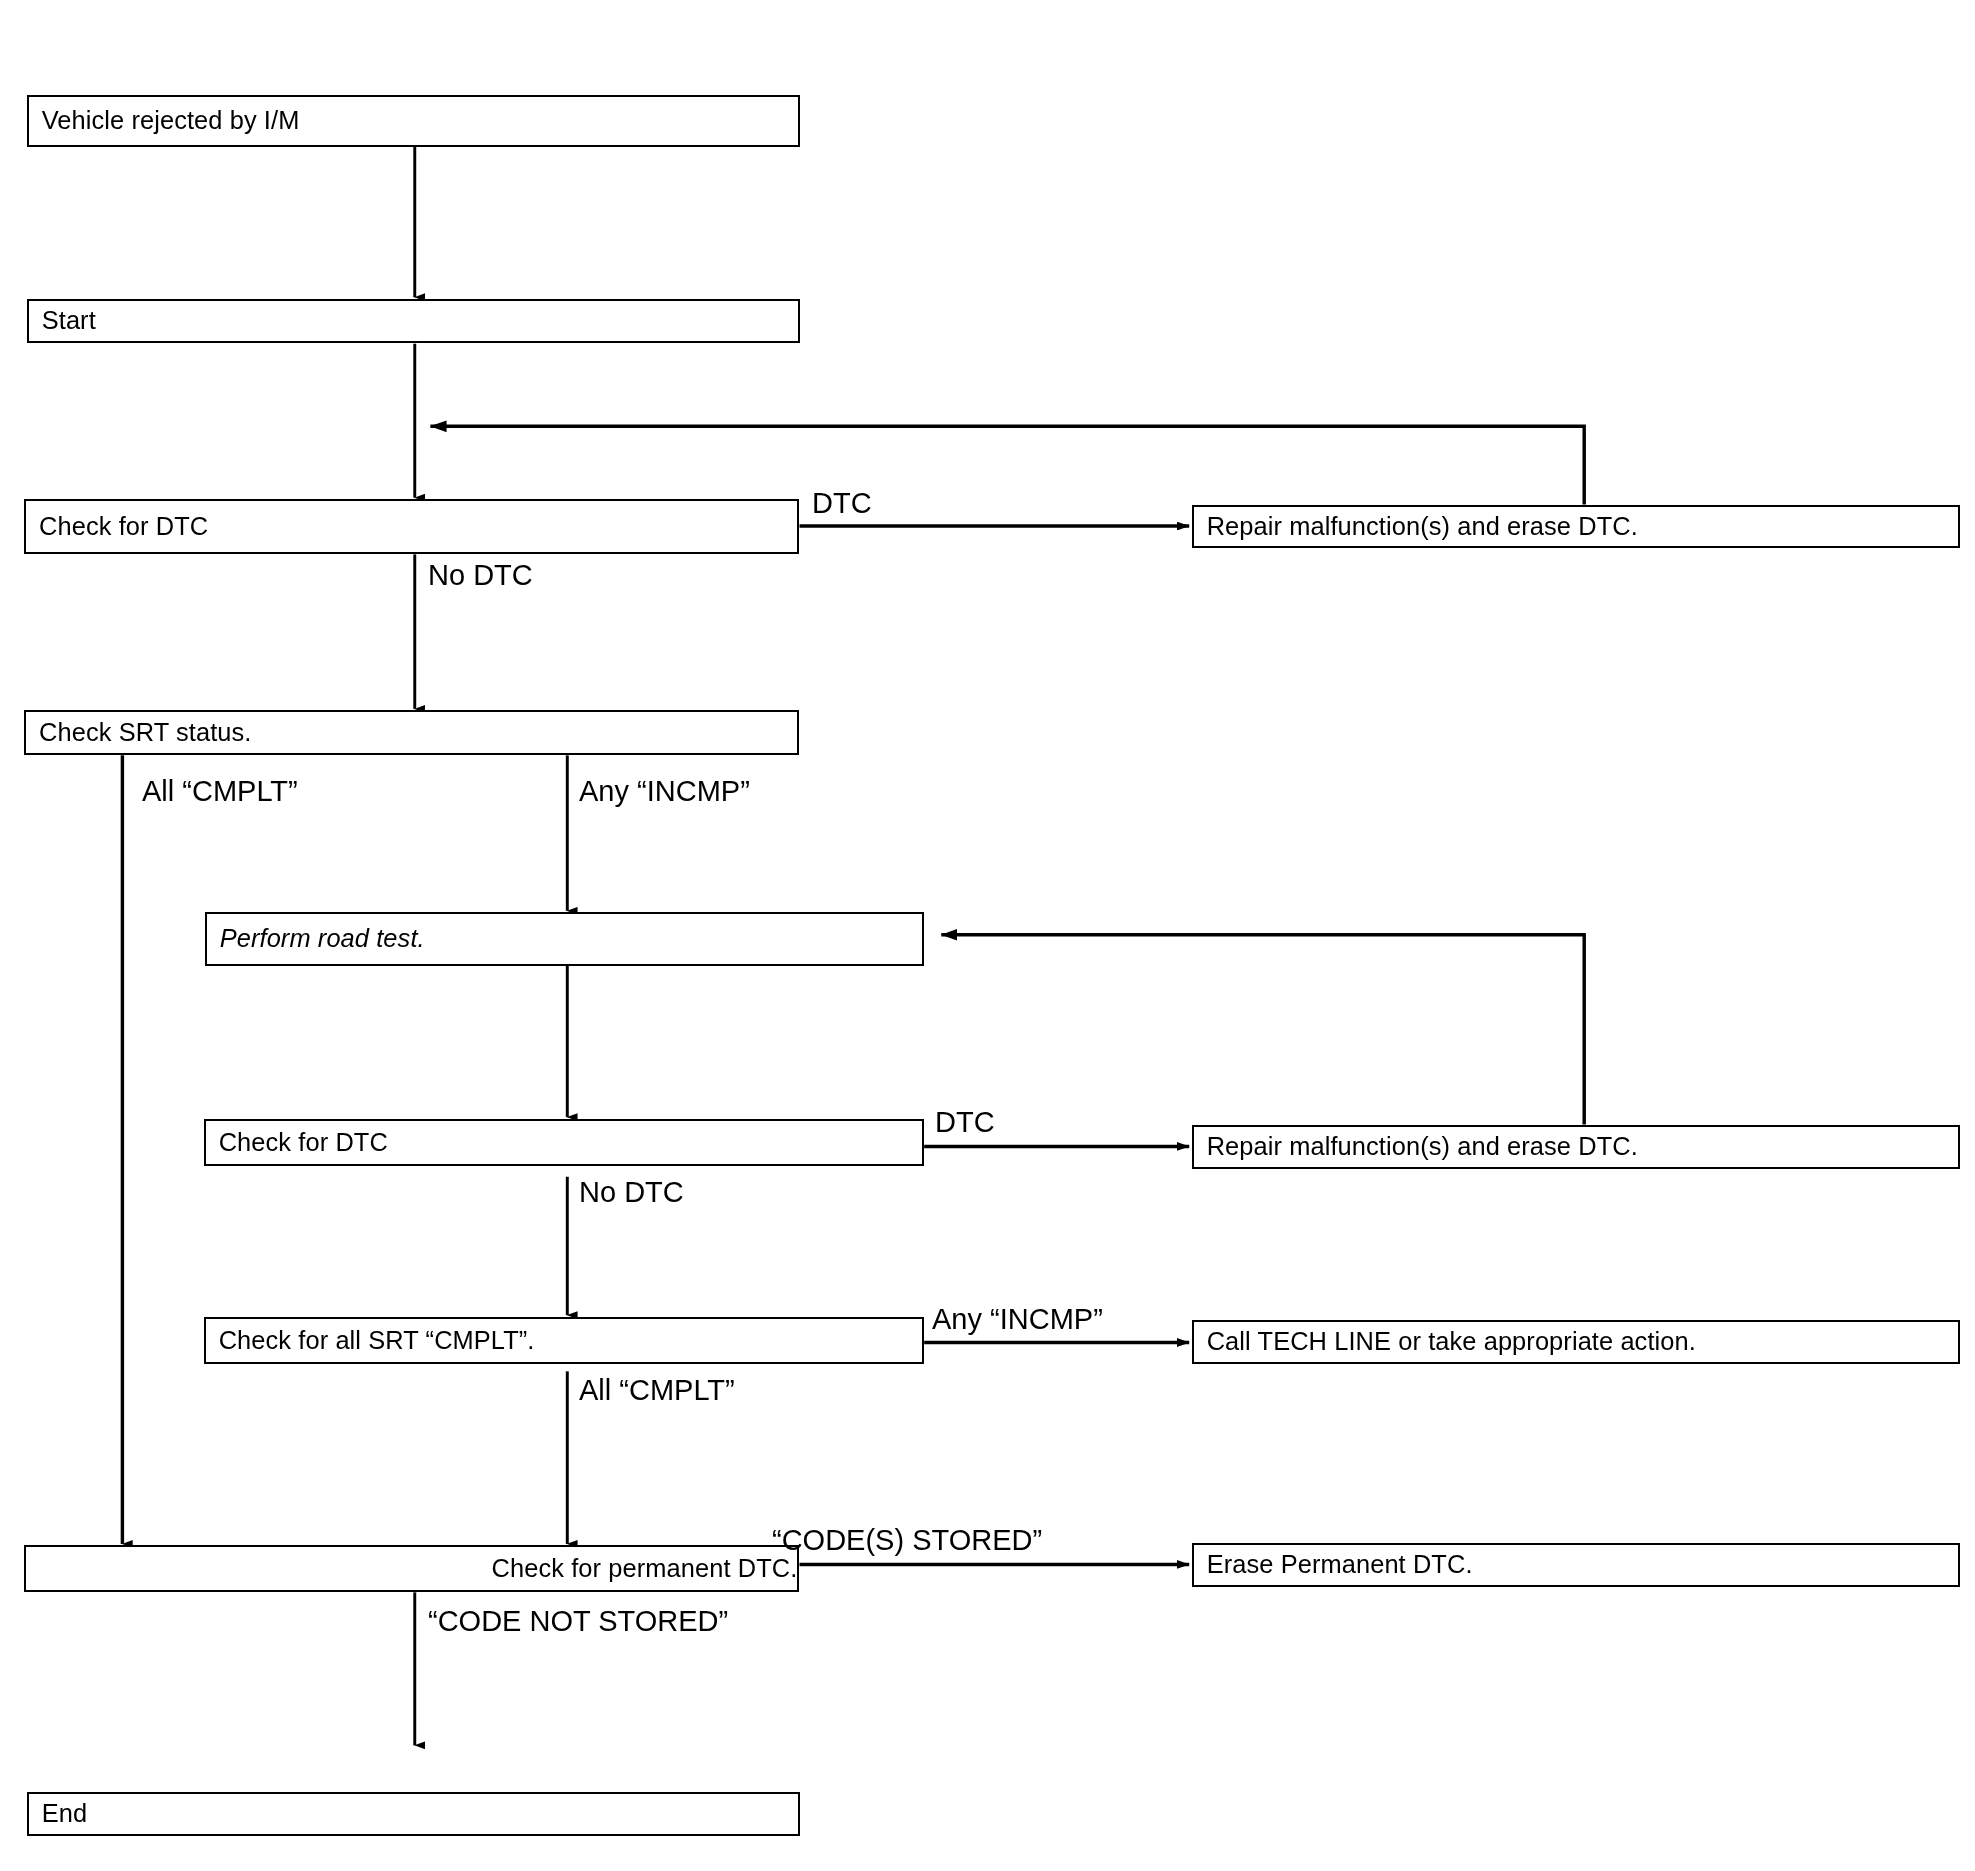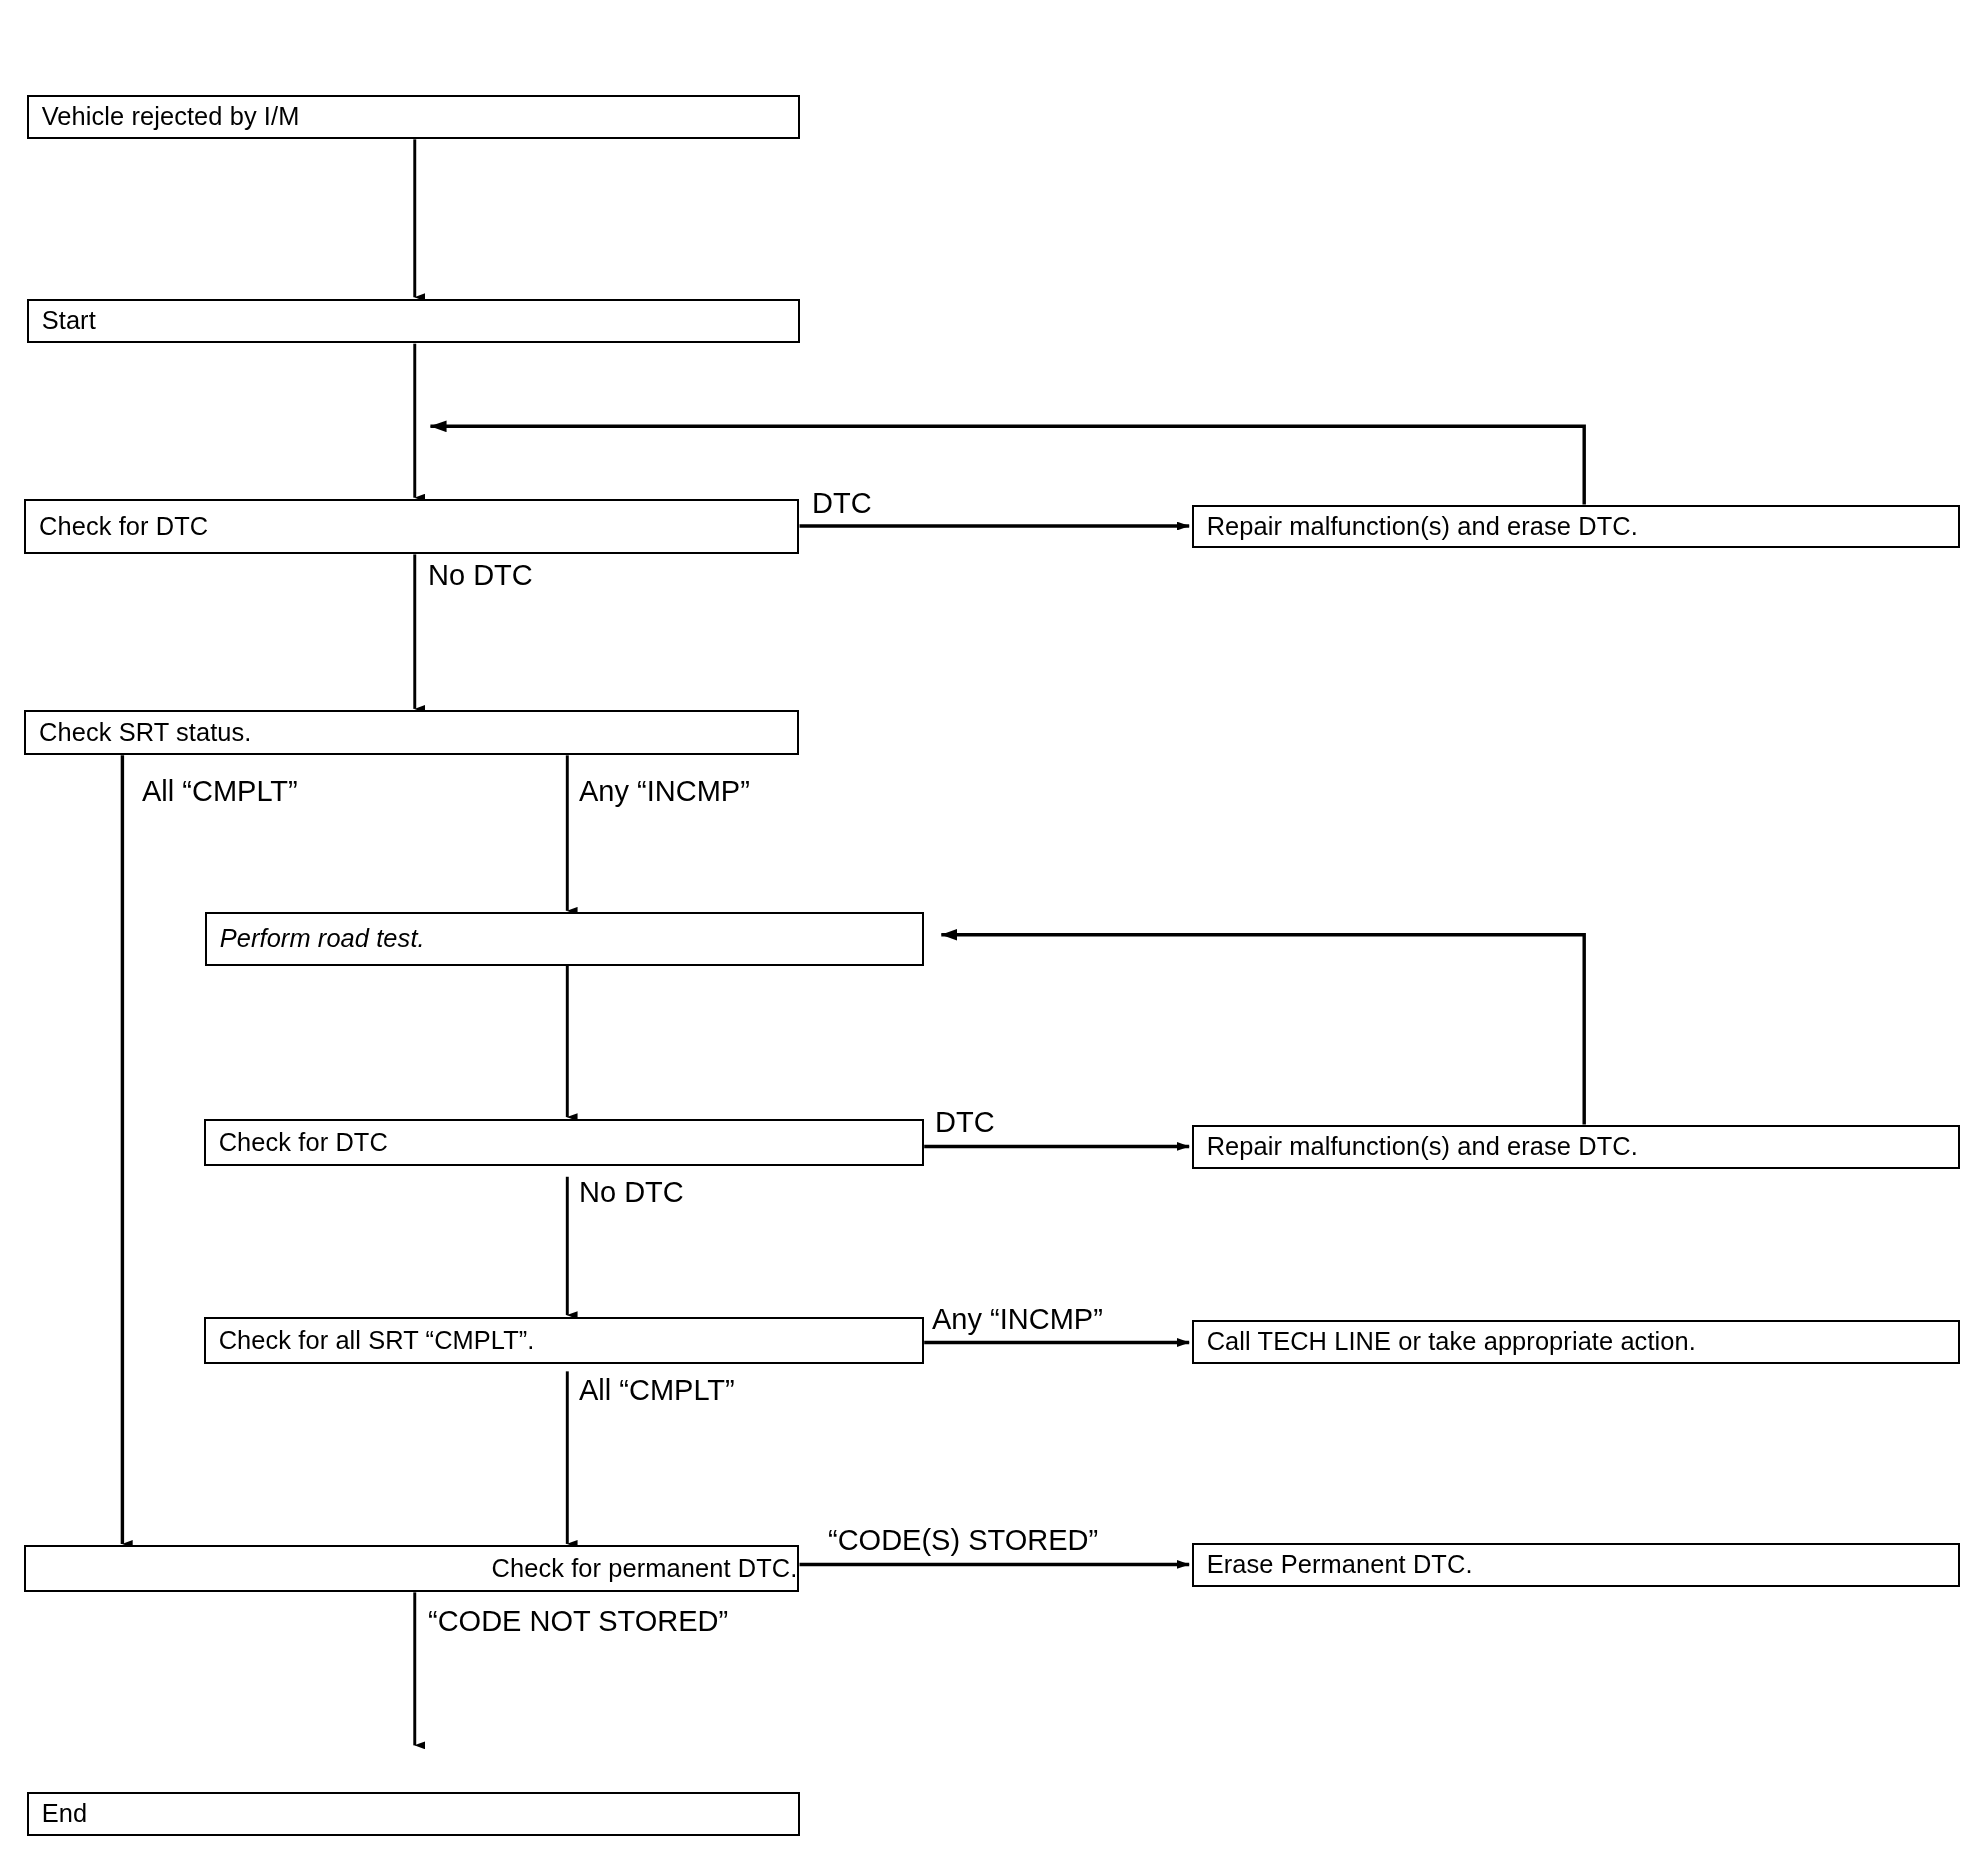--- a/index.html
+++ b/index.html
@@ -111,21 +111,21 @@
      Check for permanent DTC --&gt;
     <line x1="1160" y1="2805" x2="1160" y2="3158" stroke-width="6" marker-end="url(#arrow-down)"></line>
 
      Erase Permanent DTC --&gt;
     <line x1="1635" y1="3200" x2="2432" y2="3200" stroke-width="7" marker-end="url(#arrow-right)"></line>
 
      End --&gt;
     <line x1="848" y1="3257" x2="848" y2="3570" stroke-width="6" marker-end="url(#arrow-down)"></line>
   </svg>
 
-  <div class="node-box" style="left:27px; top:95px; width:773px; height:44px;">
+  <div class="node-box" style="left:27px; top:95px; width:773px; height:52px;">
     <span class="node-label">Vehicle rejected by I/M</span>
   </div>
 
   <div class="node-box" style="left:27px; top:299px; width:773px; height:44px;">
     <span class="node-label">Start</span>
   </div>
 
   <div class="node-box" style="left:24.4px; top:499px; width:775px; height:55px;">
     <span class="node-label">Check for DTC</span>
   </div>
@@ -179,18 +179,18 @@
   <div class="edge-label" style="left:579px; top:777px;">Any “INCMP”</div>
 
   <div class="edge-label" style="left:935px; top:1108px;">DTC</div>
 
   <div class="edge-label" style="left:579px; top:1178px;">No DTC</div>
 
   <div class="edge-label" style="left:932px; top:1305px;">Any “INCMP”</div>
 
   <div class="edge-label" style="left:579px; top:1376px;">All “CMPLT”</div>
 
-  <div class="edge-label" style="left:828px; top:1526px;">“CODE(S) STORED”</div>
+  <div class="edge-label" style="left:772px; top:1526px;">“CODE(S) STORED”</div>
 
   <div class="edge-label" style="left:428px; top:1599px;margin-top:8px;">“CODE NOT STORED”</div>
 
 </div>
 
 
 </body></html>

